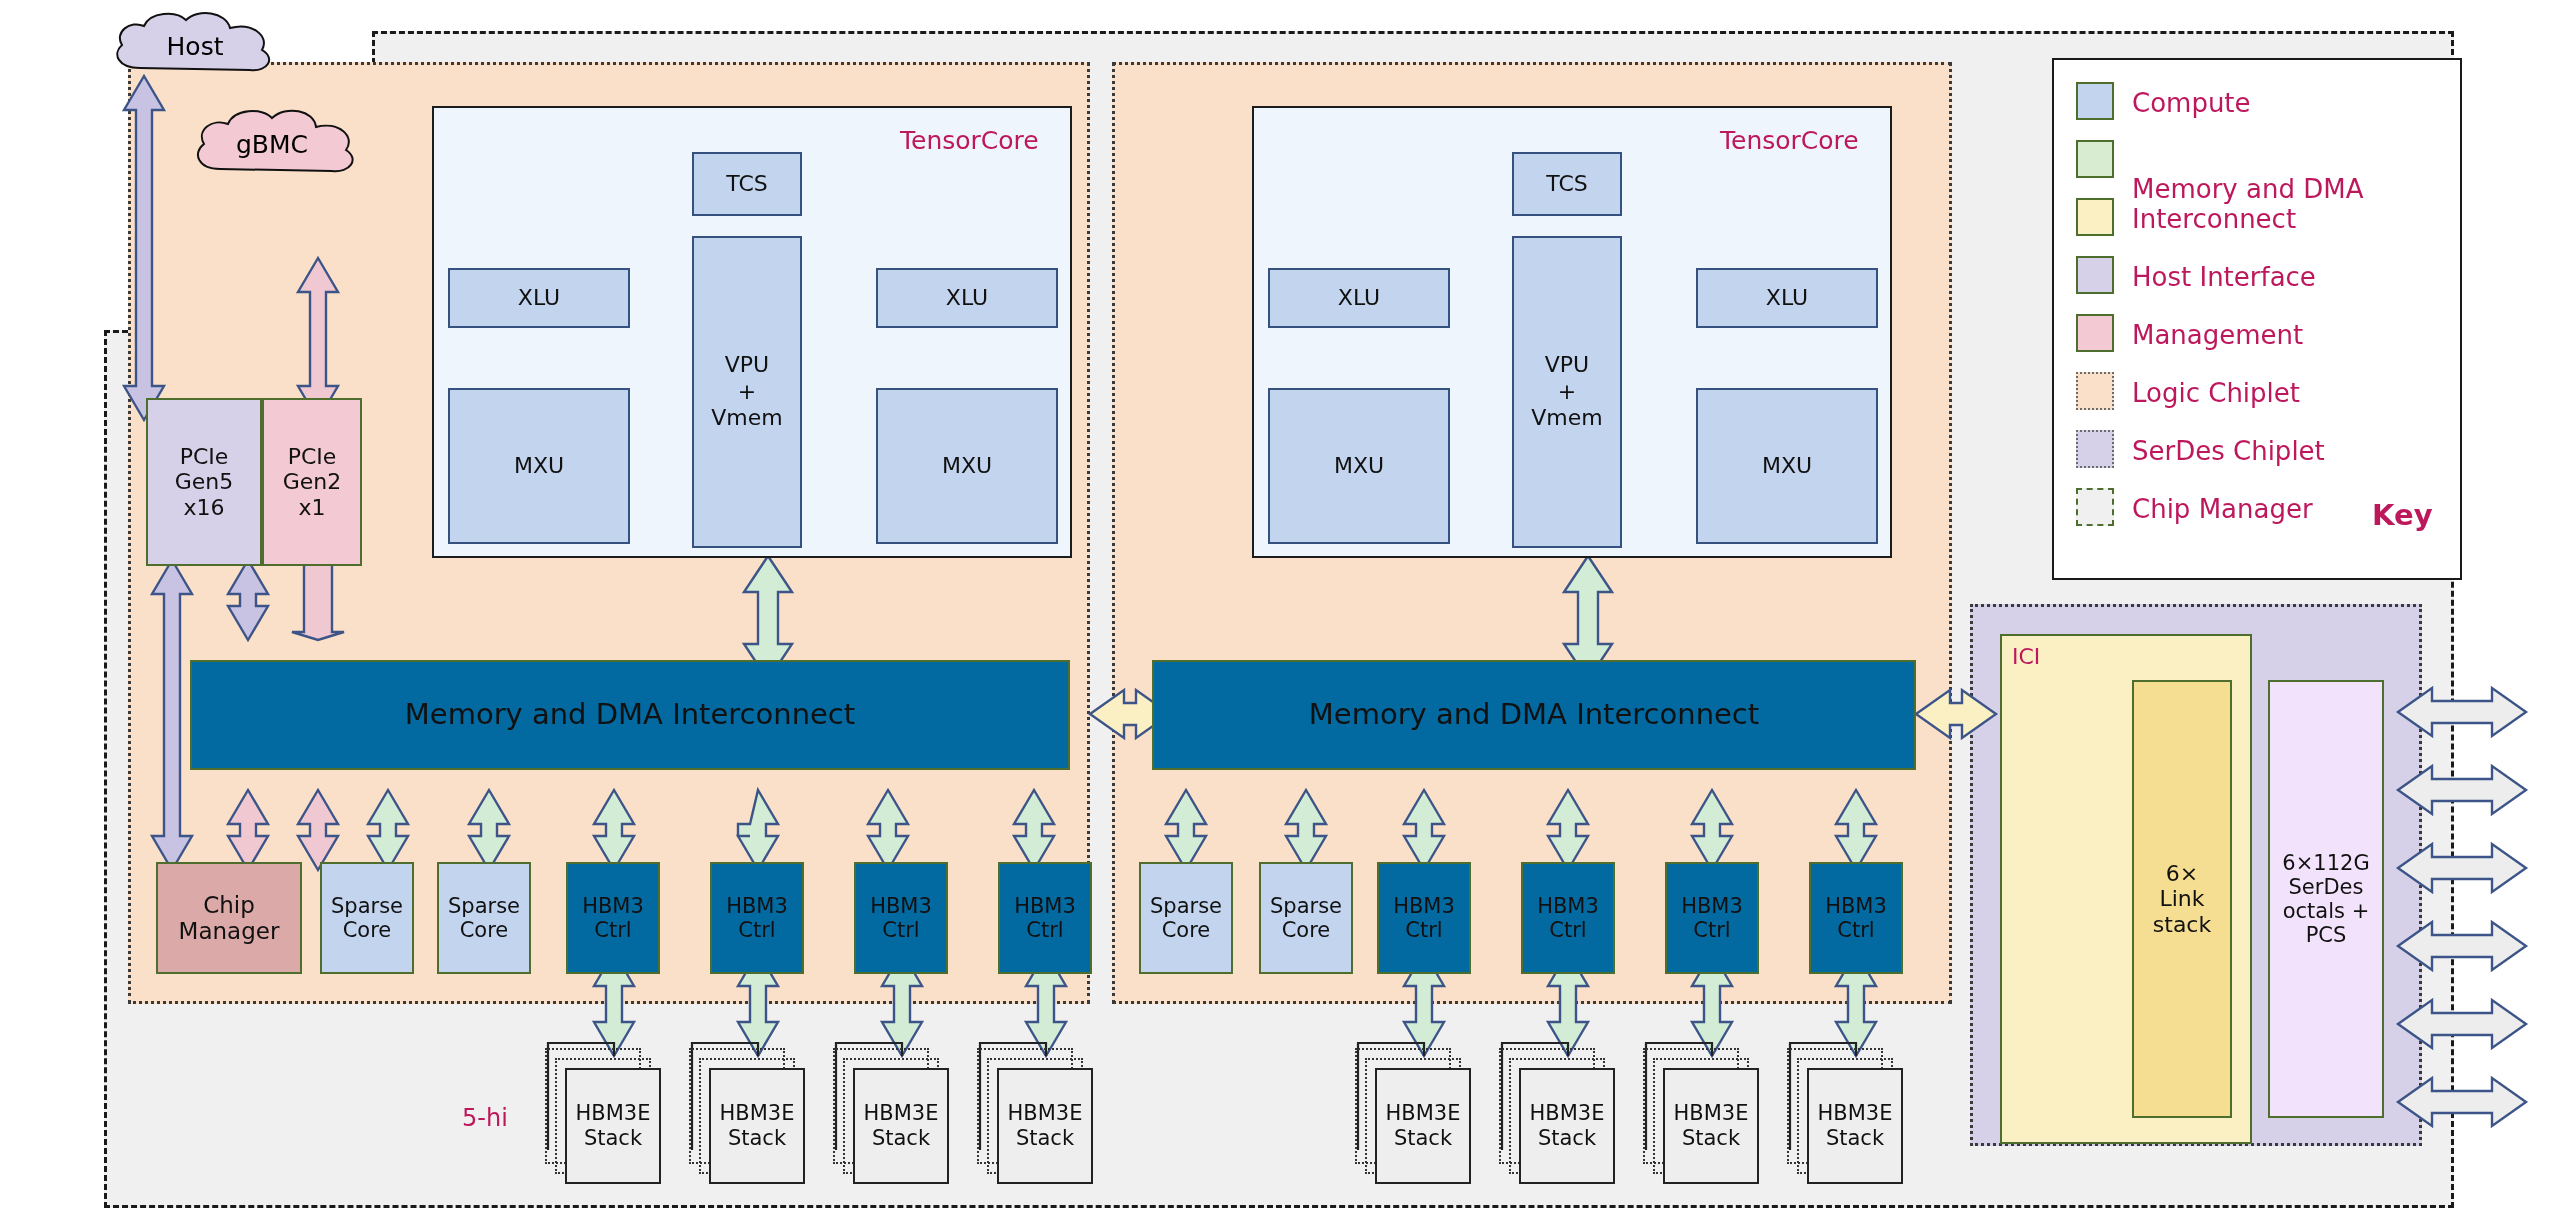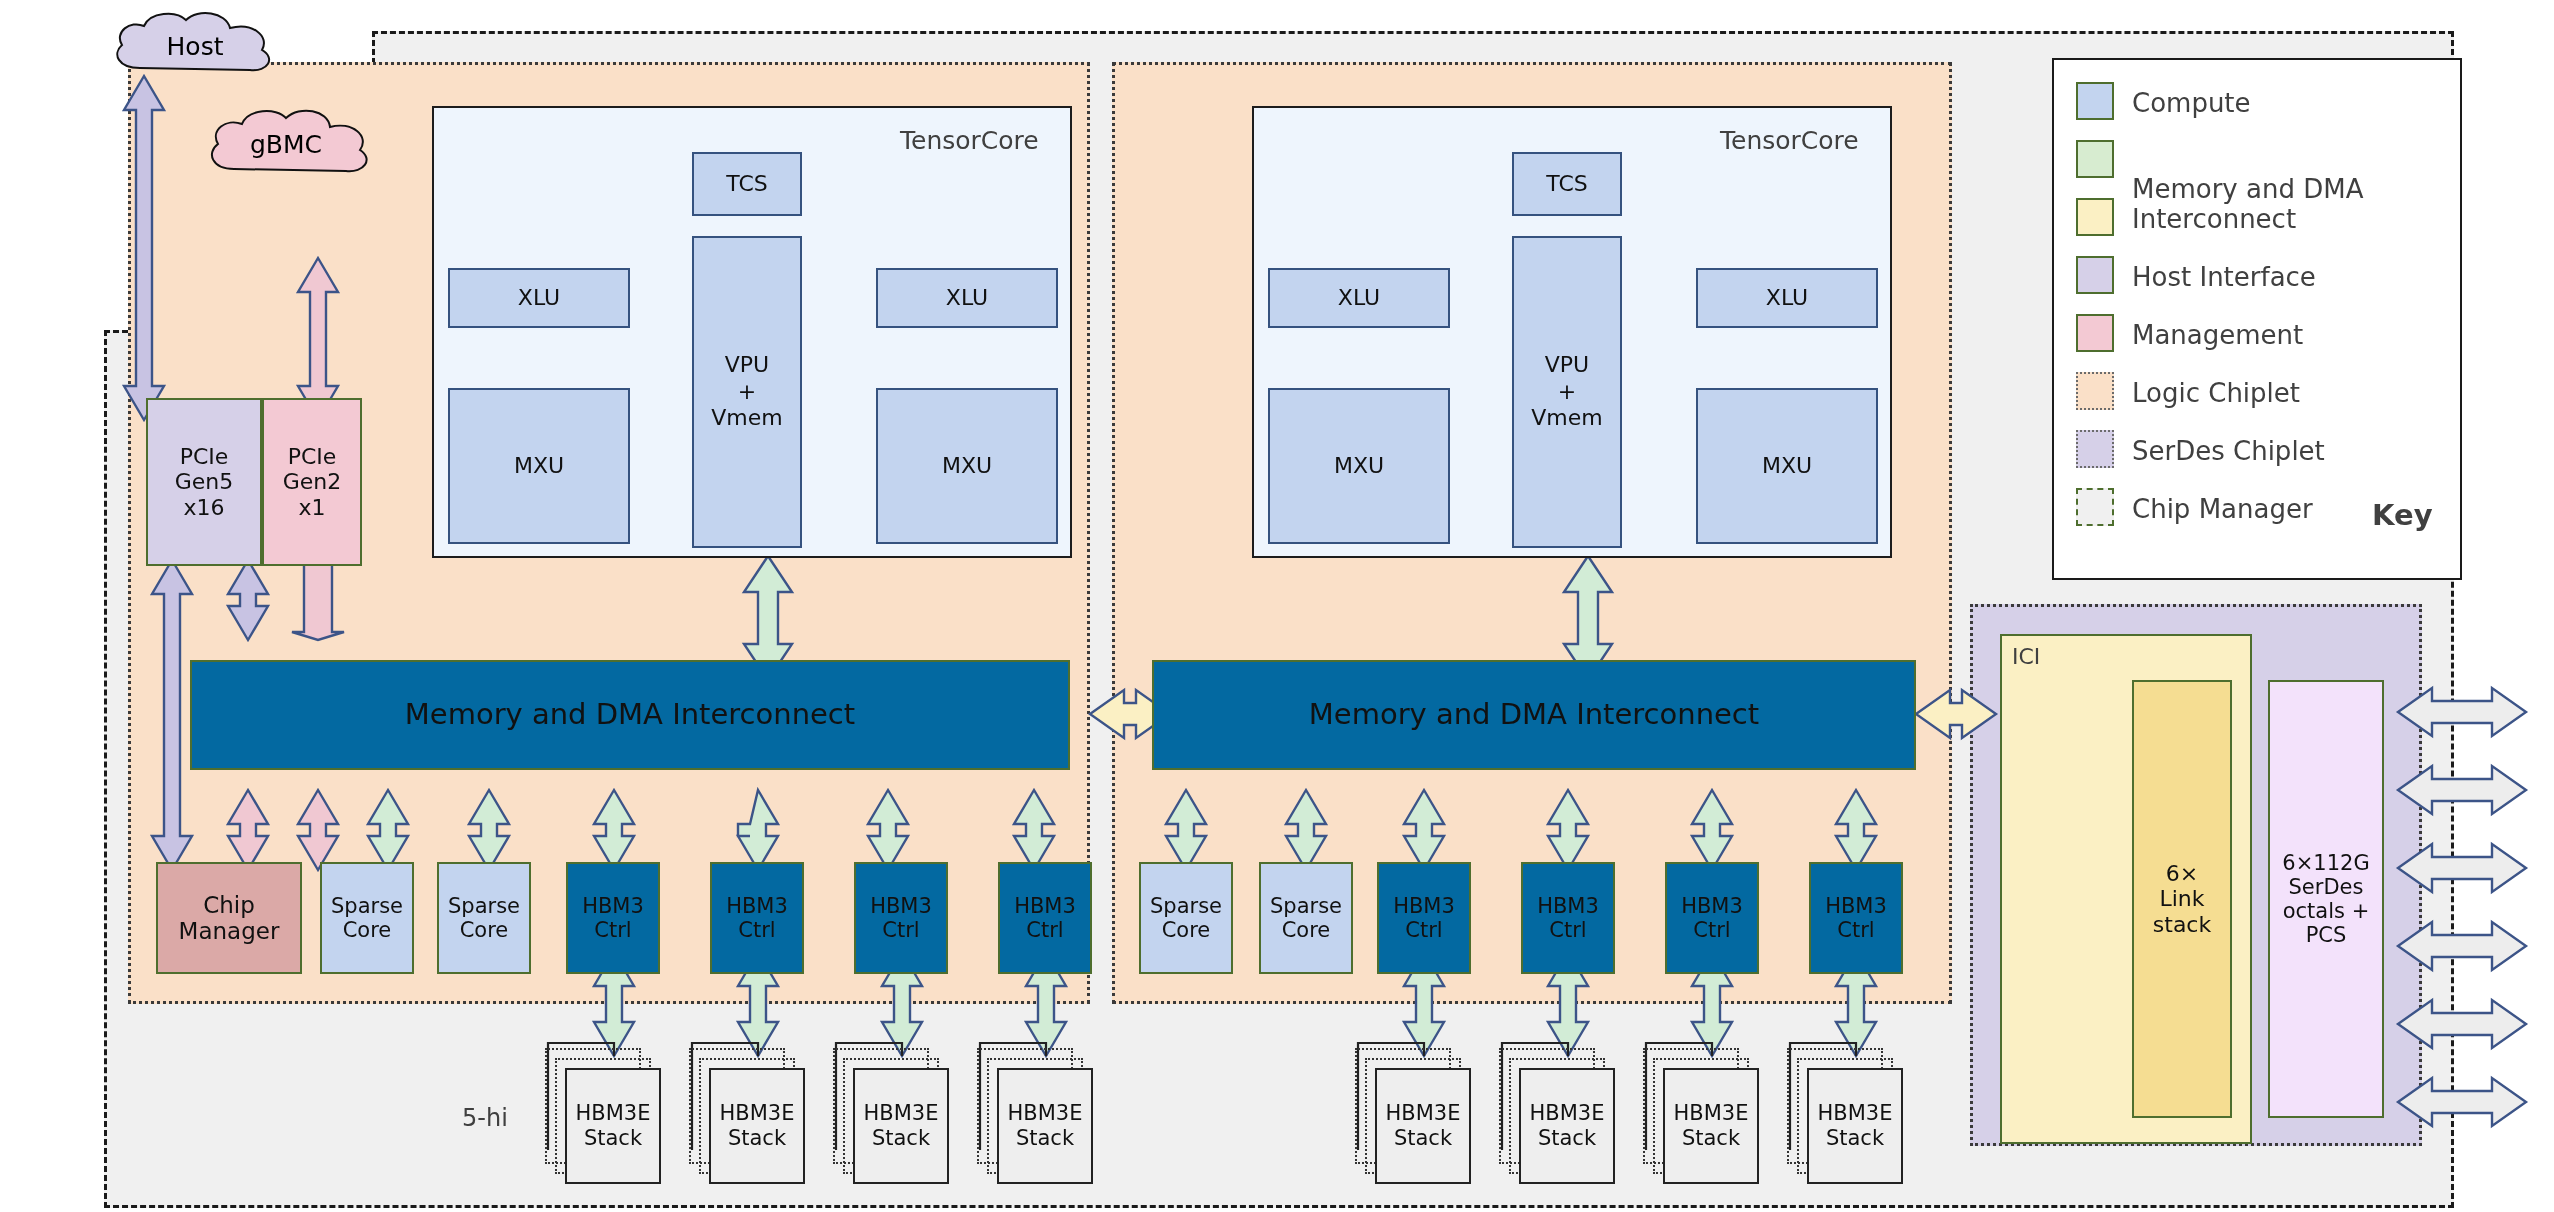--- a/index.html
+++ b/index.html
@@ -36,21 +36,21 @@
 
   .legendbox{border:2px solid #1a1a1a;background:#ffffff;}
   .swatch{border:2px solid #4e6e2e;}
   .swatch-dot{border:2px dotted #6b6b6b;}
   .swatch-dash{border:2px dashed #4e6e2e;background:#f0f0f0;}
 
   .cloud{position:absolute;}
   .cloud svg{display:block;}
   .cloudtext{position:absolute;width:100%;text-align:center;color:#000000;}
 
-  .plain{position:absolute;color:#404040;}
+  .plain{position:absolute;color:#be185d;}
 
   svg.arrowlayer{position:absolute;left:0;top:0;width:2554px;height:1212px;pointer-events:none;}
 </style>
 </head>
 <body>
 
 <div id="stage">
 
   <div class="abs pkg" style="left:104px;top:330px;width:2350px;height:878px;"></div>
 
@@ -155,21 +155,21 @@
   </svg>
 
   <div class="cloud" style="left:100px;top:10px;width:190px;height:70px;">
     <svg viewBox="0 0 190 70" width="190" height="70">
       <path d="M40,58 C18,58 12,44 22,35 C14,22 30,10 44,16 C50,2 76,0 86,10
                C98,-2 126,2 130,18 C152,12 170,26 162,40 C176,48 168,62 150,60 Z" fill="#d6d0e8" stroke="#111" stroke-width="2"></path>
     </svg>
     <div class="cloudtext" style="top:22px;font-size:25px;">Host</div>
   </div>
 
-  <div class="cloud" style="left:196px;top:105px;width:180px;height:78px;">
+  <div class="cloud" style="left:182px;top:105px;width:180px;height:78px;">
     <svg viewBox="0 0 180 78" width="180" height="78">
       <path d="M38,64 C16,64 10,48 22,39 C14,25 30,13 46,19 C52,4 80,2 90,13
                C104,0 132,5 134,22 C156,16 174,31 164,45 C178,54 168,68 150,66 Z" fill="#f3c9d3" stroke="#111" stroke-width="2"></path>
     </svg>
     <div class="cloudtext" style="top:25px;font-size:25px;">gBMC</div>
   </div>
 
   <div class="abs box hostif" style="left:146px;top:398px;width:116px;height:168px;font-size:22px;white-space:pre-line;">
     <span>PCIe
 Gen5

